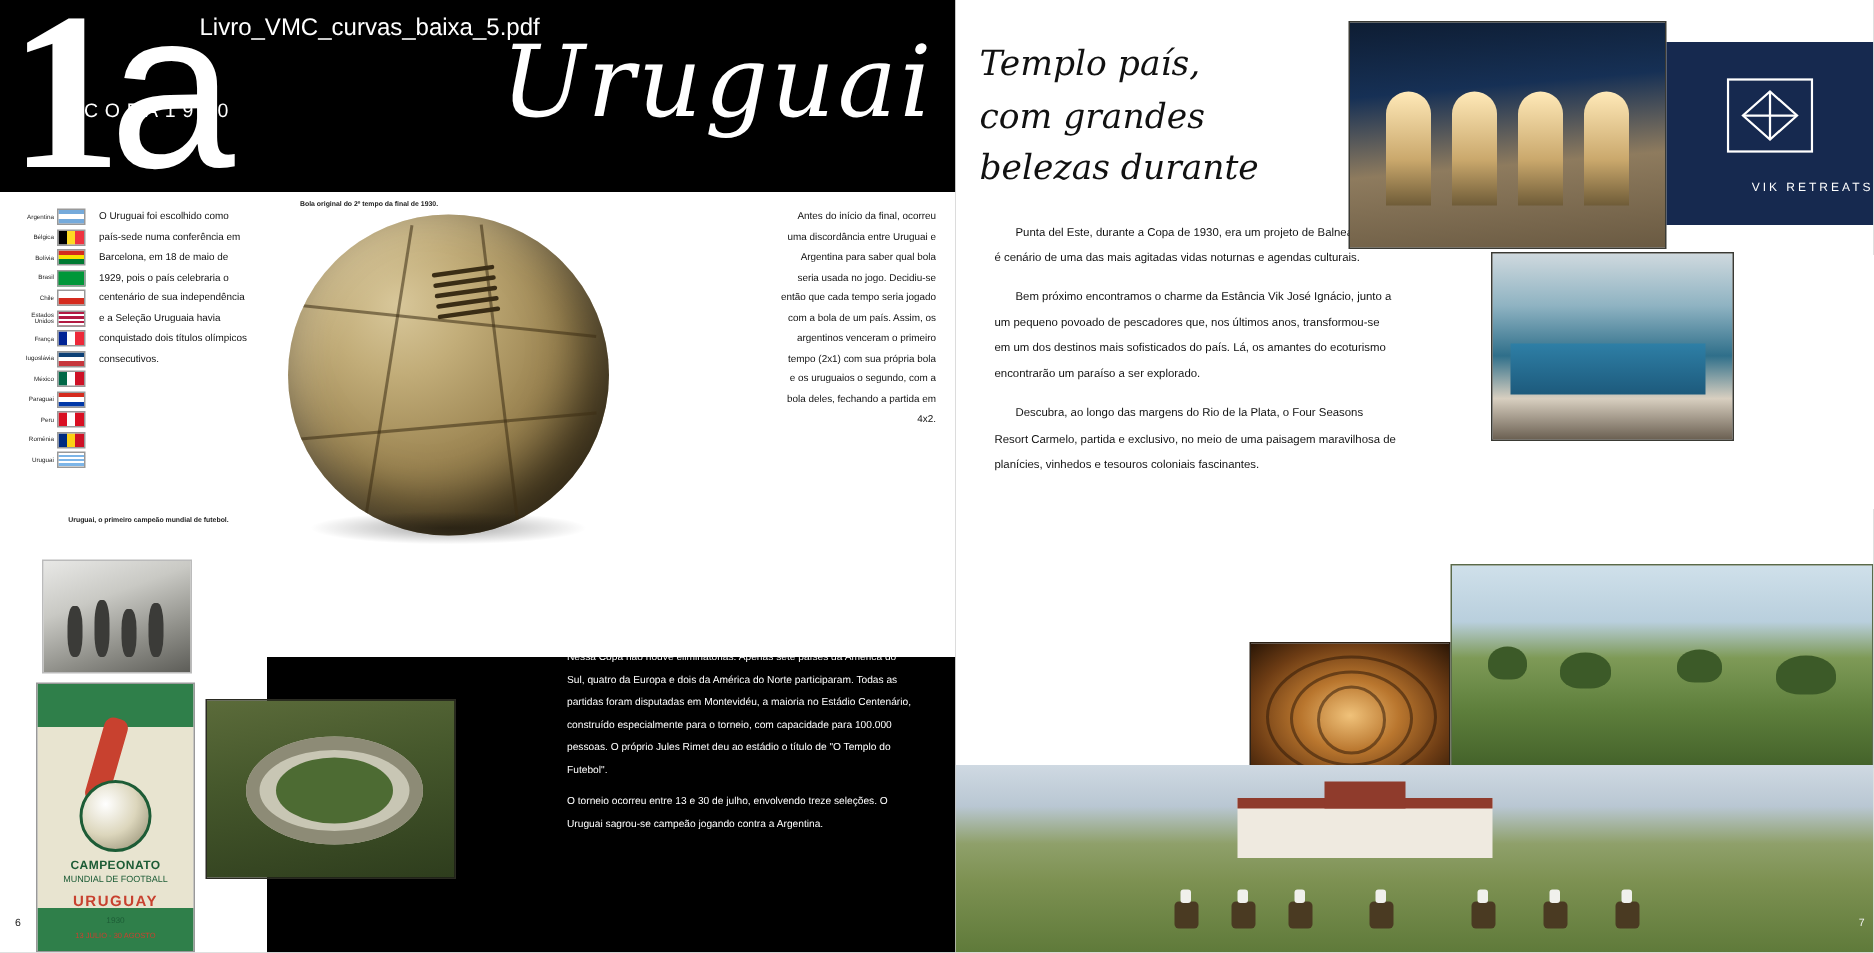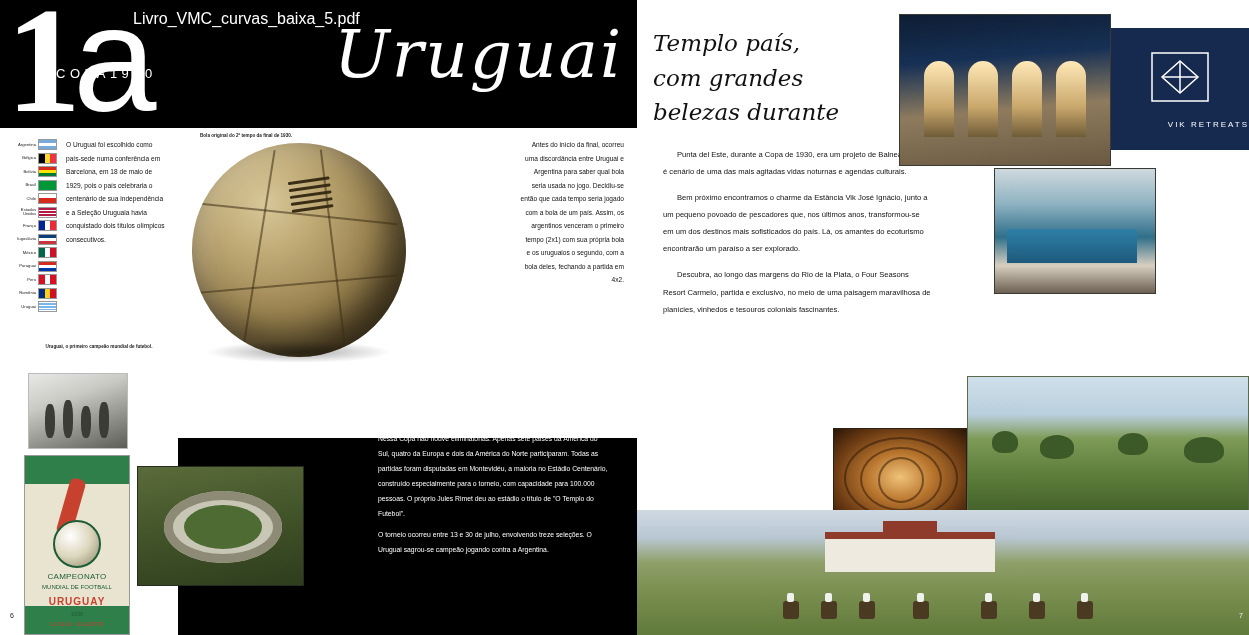--- a/index.html
+++ b/index.html
@@ -179,21 +179,21 @@
     position: absolute; left: 38px; top: 22px;
     width: 16px; height: 58px;
     background: #c8412f;
     transform: rotate(16deg);
     border-radius: 6px;
   }
   .poster-txt1 {
     position: absolute; left: 0; right: 0; top: 116px;
     text-align: center;
     font-size: 8px;
-    font-weight: normal;
+    font-weight: bold;
     color: #1d5c36;
     letter-spacing: 0.3px;
   }
   .poster-txt2 {
     position: absolute; left: 0; right: 0; top: 128px;
     text-align: center;
     font-size: 6px;
     color: #1d5c36;
   }
   .poster-txt3 {

